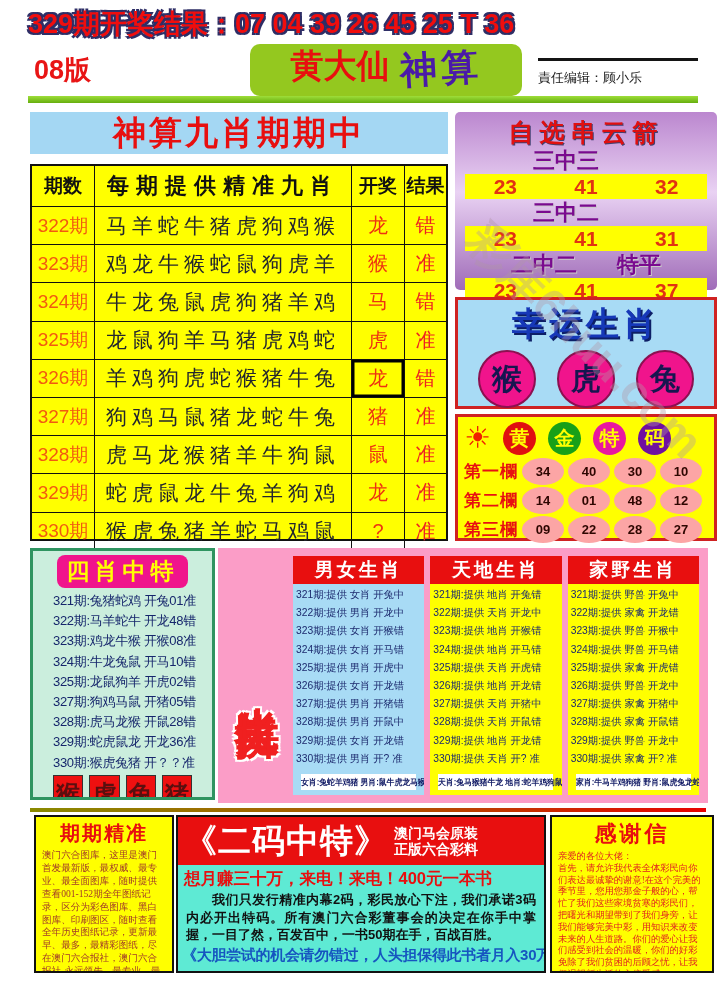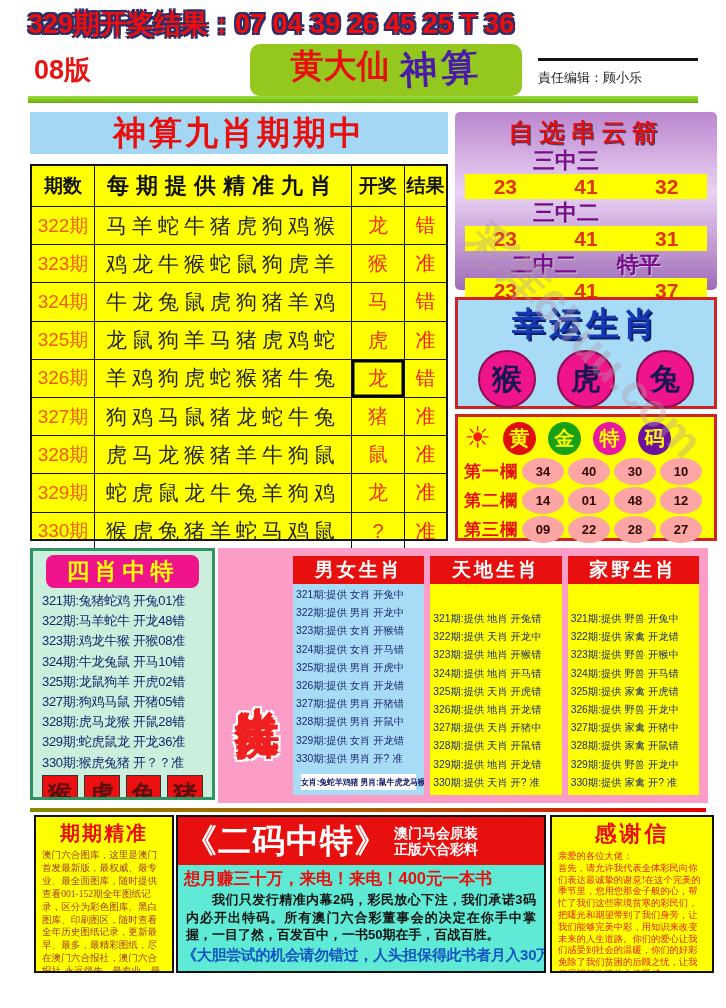--- a/index.html
+++ b/index.html
@@ -66,35 +66,35 @@
     font-size:20px;font-weight:bold;color:#ffff00;}
   .gd-tc:nth-of-type(2){background:#e01010;} .gd-tc:nth-of-type(3){background:#18a018;}
   .gd-tc:nth-of-type(4){background:#e818a0;} .gd-tc:nth-of-type(5){background:#7010a0;}
   .gd-row{display:flex;align-items:center;gap:4px;height:28px;margin-top:1px;}
   .gd-label{font-size:17px;font-weight:bold;color:#e81111;width:54px;letter-spacing:1px;}
   .gd-num{width:42px;height:27px;border-radius:50%;background:#fca5a5;display:flex;align-items:center;
     justify-content:center;font-size:13px;font-weight:bold;color:#2e0600;}
 
   
   .four-box{left:30px;top:548px;width:185px;height:252px;background:#cbeedd;border:3px solid #2f9460;
-    padding:3px 9px;overflow:hidden;}
+    padding:3px 20px;overflow:hidden;}
   .fx-title{background:#f0148c;border-radius:8px;margin:1px 4px 3px;height:33px;display:flex;
     align-items:center;justify-content:center;font-size:23px;font-weight:bold;color:#ffff00;letter-spacing:5px;}
   .fx-row{font-size:13px;color:#16266c;line-height:20.2px;white-space:nowrap;letter-spacing:-.3px;}
   .fx-art-row{display:flex;gap:6px;justify-content:center;margin-top:2px;}
   .fx-art{width:36px;height:36px;background:#ee1010;border:1px solid #333;display:flex;align-items:center;
     justify-content:center;font-size:24px;color:#5a0f0f;font-family:"DejaVu Serif",serif;font-weight:bold;}
 
   
   .pk-panel{left:218px;top:548px;width:490px;height:255px;background:#fb9dc7;padding:8px 6px;display:flex;}
   .pk-vtitle{width:66px;writing-mode:vertical-rl;text-orientation:upright;font-size:45px;font-weight:bold;
     color:#f02020;display:flex;align-items:center;justify-content:center;letter-spacing:2px;
     text-shadow:-2px -2px 0 #fff,2px -2px 0 #fff,-2px 2px 0 #fff,2px 2px 0 #fff;}
   .pk-col{flex:1;margin:0 3px;display:flex;flex-direction:column;overflow:hidden;}
-  .pk-col.blue{background:#a8dbf5;} .pk-col.yellow{background:#ffff00;gap:24px;}
+  .pk-col.blue{background:#a8dbf5;} .pk-col.yellow{background:#ffff00;}
   .pk-head{background:#e80f0f;color:#fff;font-size:19px;font-weight:bold;text-align:center;height:28px;
     line-height:28px;letter-spacing:3px;flex:none;}
   .pk-rows{flex:1;padding:2px 3px 0;}
   .pk-row{font-size:10.3px;line-height:18.2px;color:#1c2a6e;white-space:nowrap;}
   .pk-foot{background:#fff;color:#131c66;font-size:8.5px;font-weight:bold;text-align:center;height:16px;
     line-height:16px;margin:2px 3px 5px;white-space:nowrap;transform:scaleX(.92);}
 
   .mid-divider{left:30px;top:808px;width:676px;height:4px;
     background:linear-gradient(90deg,#8a8a00,#b05000 55%,#e80000);}
 

